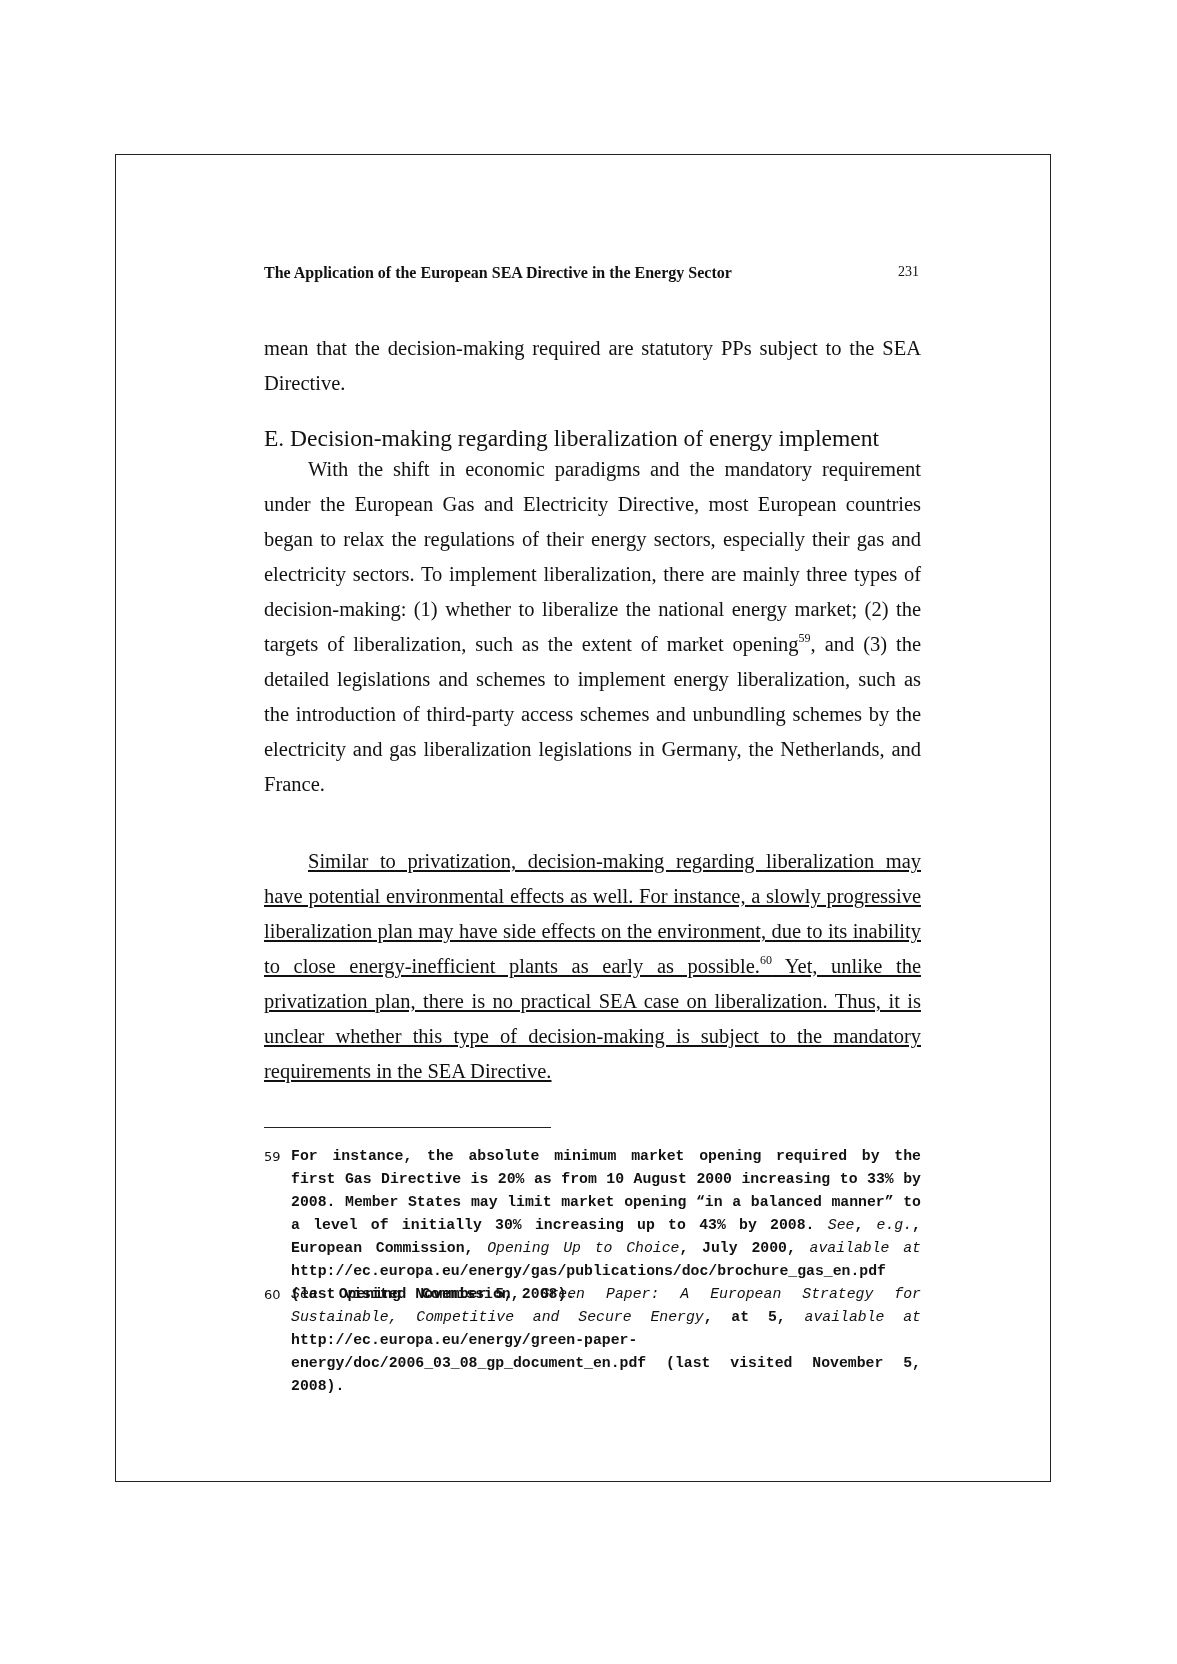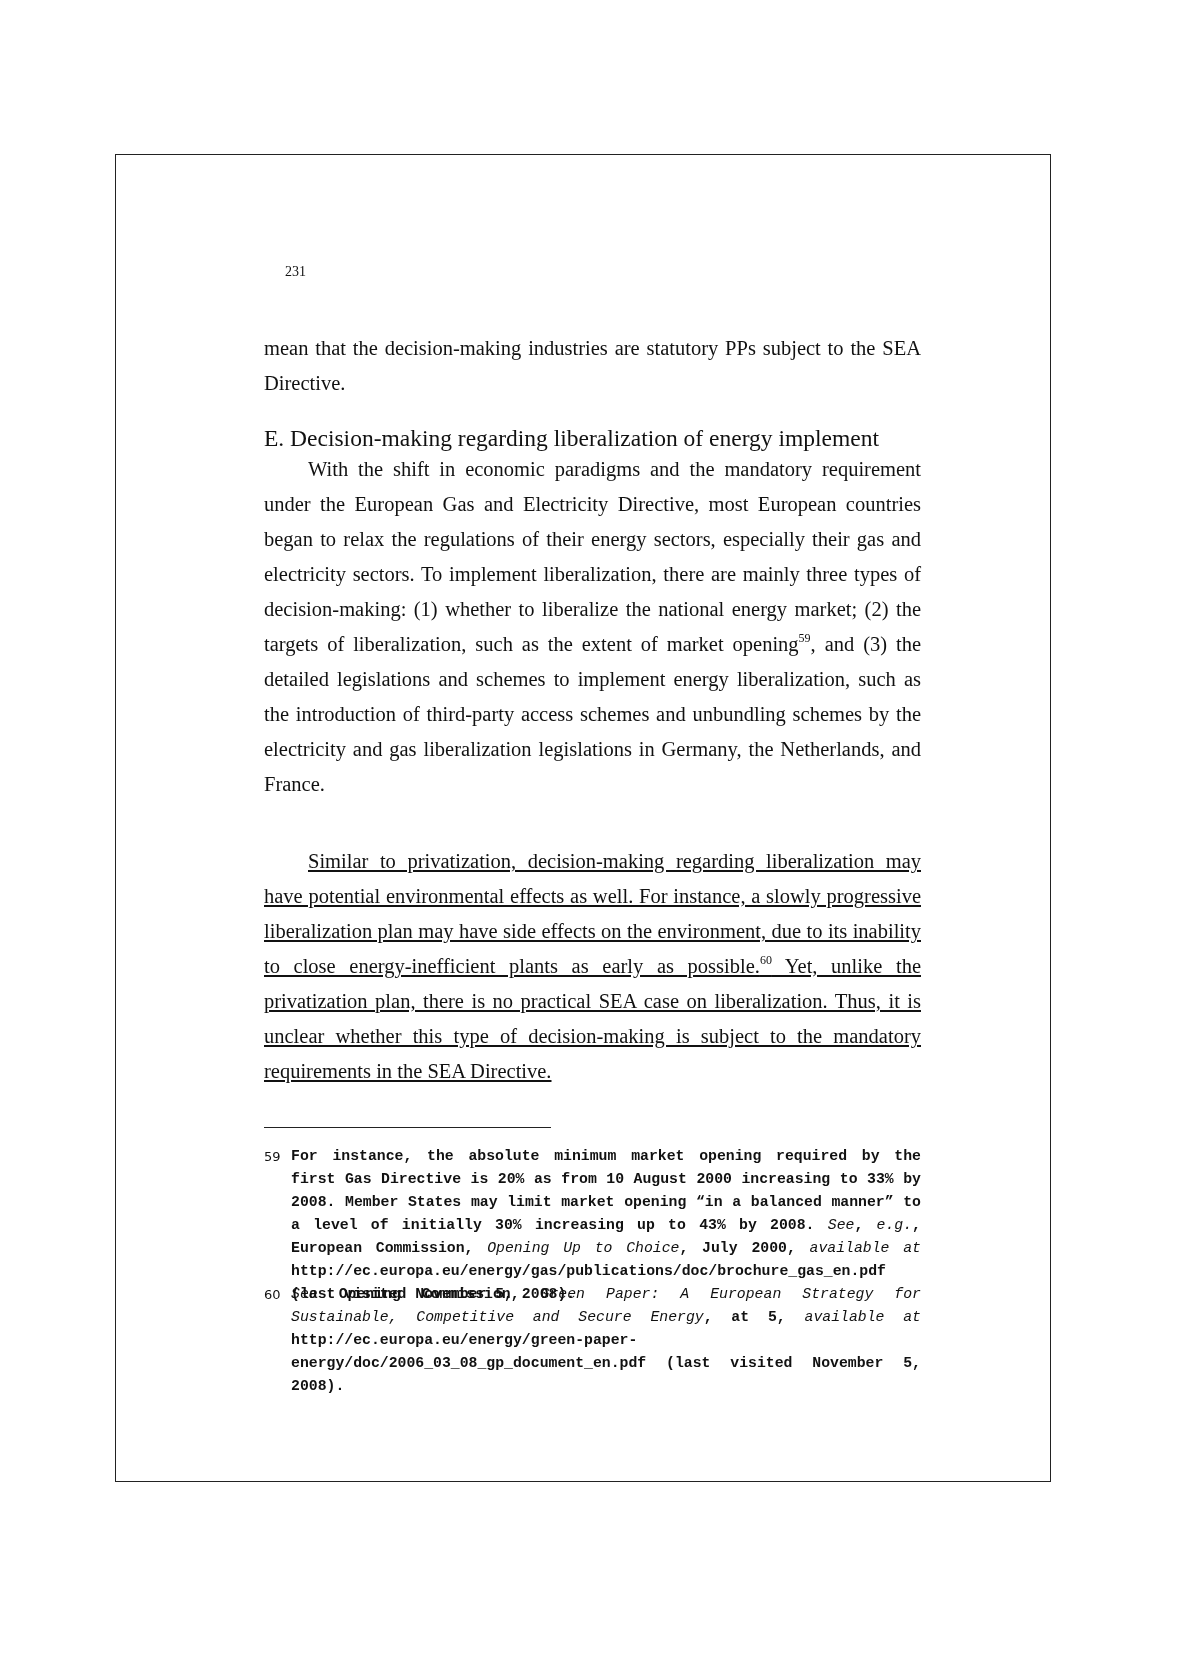--- a/index.html
+++ b/index.html
@@ -21,24 +21,25 @@
   .fn i { font-weight: normal; }
   .fn59 { top: 1145px; }
   .fn60 { top: 1283px; }
 </style>
 </head>
 <body>
 
 <div class="frame"></div>
 
 <div class="col running-head">
+  <span>The Application of the European SEA Directive in the Energy Sector</span>
   <span class="pg">231</span>
 </div>
 
-<div class="col body-text p1">mean that the decision-making industries are statutory PPs subject to the SEA Directive.</div>
+<div class="col body-text p1">mean that the decision-making required are statutory PPs subject to the SEA Directive.</div>
 
 <div class="col heading">E. Decision-making regarding liberalization of energy implement</div>
 
 <div class="col body-text p2"><span>With the shift in economic paradigms and the mandatory requirement under the European Gas and Electricity Directive, most European countries began to relax the regulations of their energy sectors, especially their gas and electricity sectors. To implement liberalization, there are mainly three types of decision-making: (1) whether to liberalize the national energy market; (2) the targets of liberalization, such as the extent of market opening</span><sup>59</sup><span>, and (3) the detailed legislations and schemes to implement energy liberalization, such as the introduction of third-party access schemes and unbundling schemes by the electricity and gas liberalization legislations in Germany, the Netherlands, and France.</span></div>
 
 <div class="col body-text p3"><span>Similar to privatization, decision-making regarding liberalization may have potential environmental effects as well. For instance, a slowly progressive liberalization plan may have side effects on the environment, due to its inability to close energy-inefficient plants as early as possible.</span><sup>60</sup><span> Yet, unlike the privatization plan, there is no practical SEA case on liberalization. Thus, it is unclear whether this type of decision-making is subject to the mandatory requirements in the SEA Directive.</span></div>
 
 <div class="rule"></div>
 
 <div class="fn fn59">

